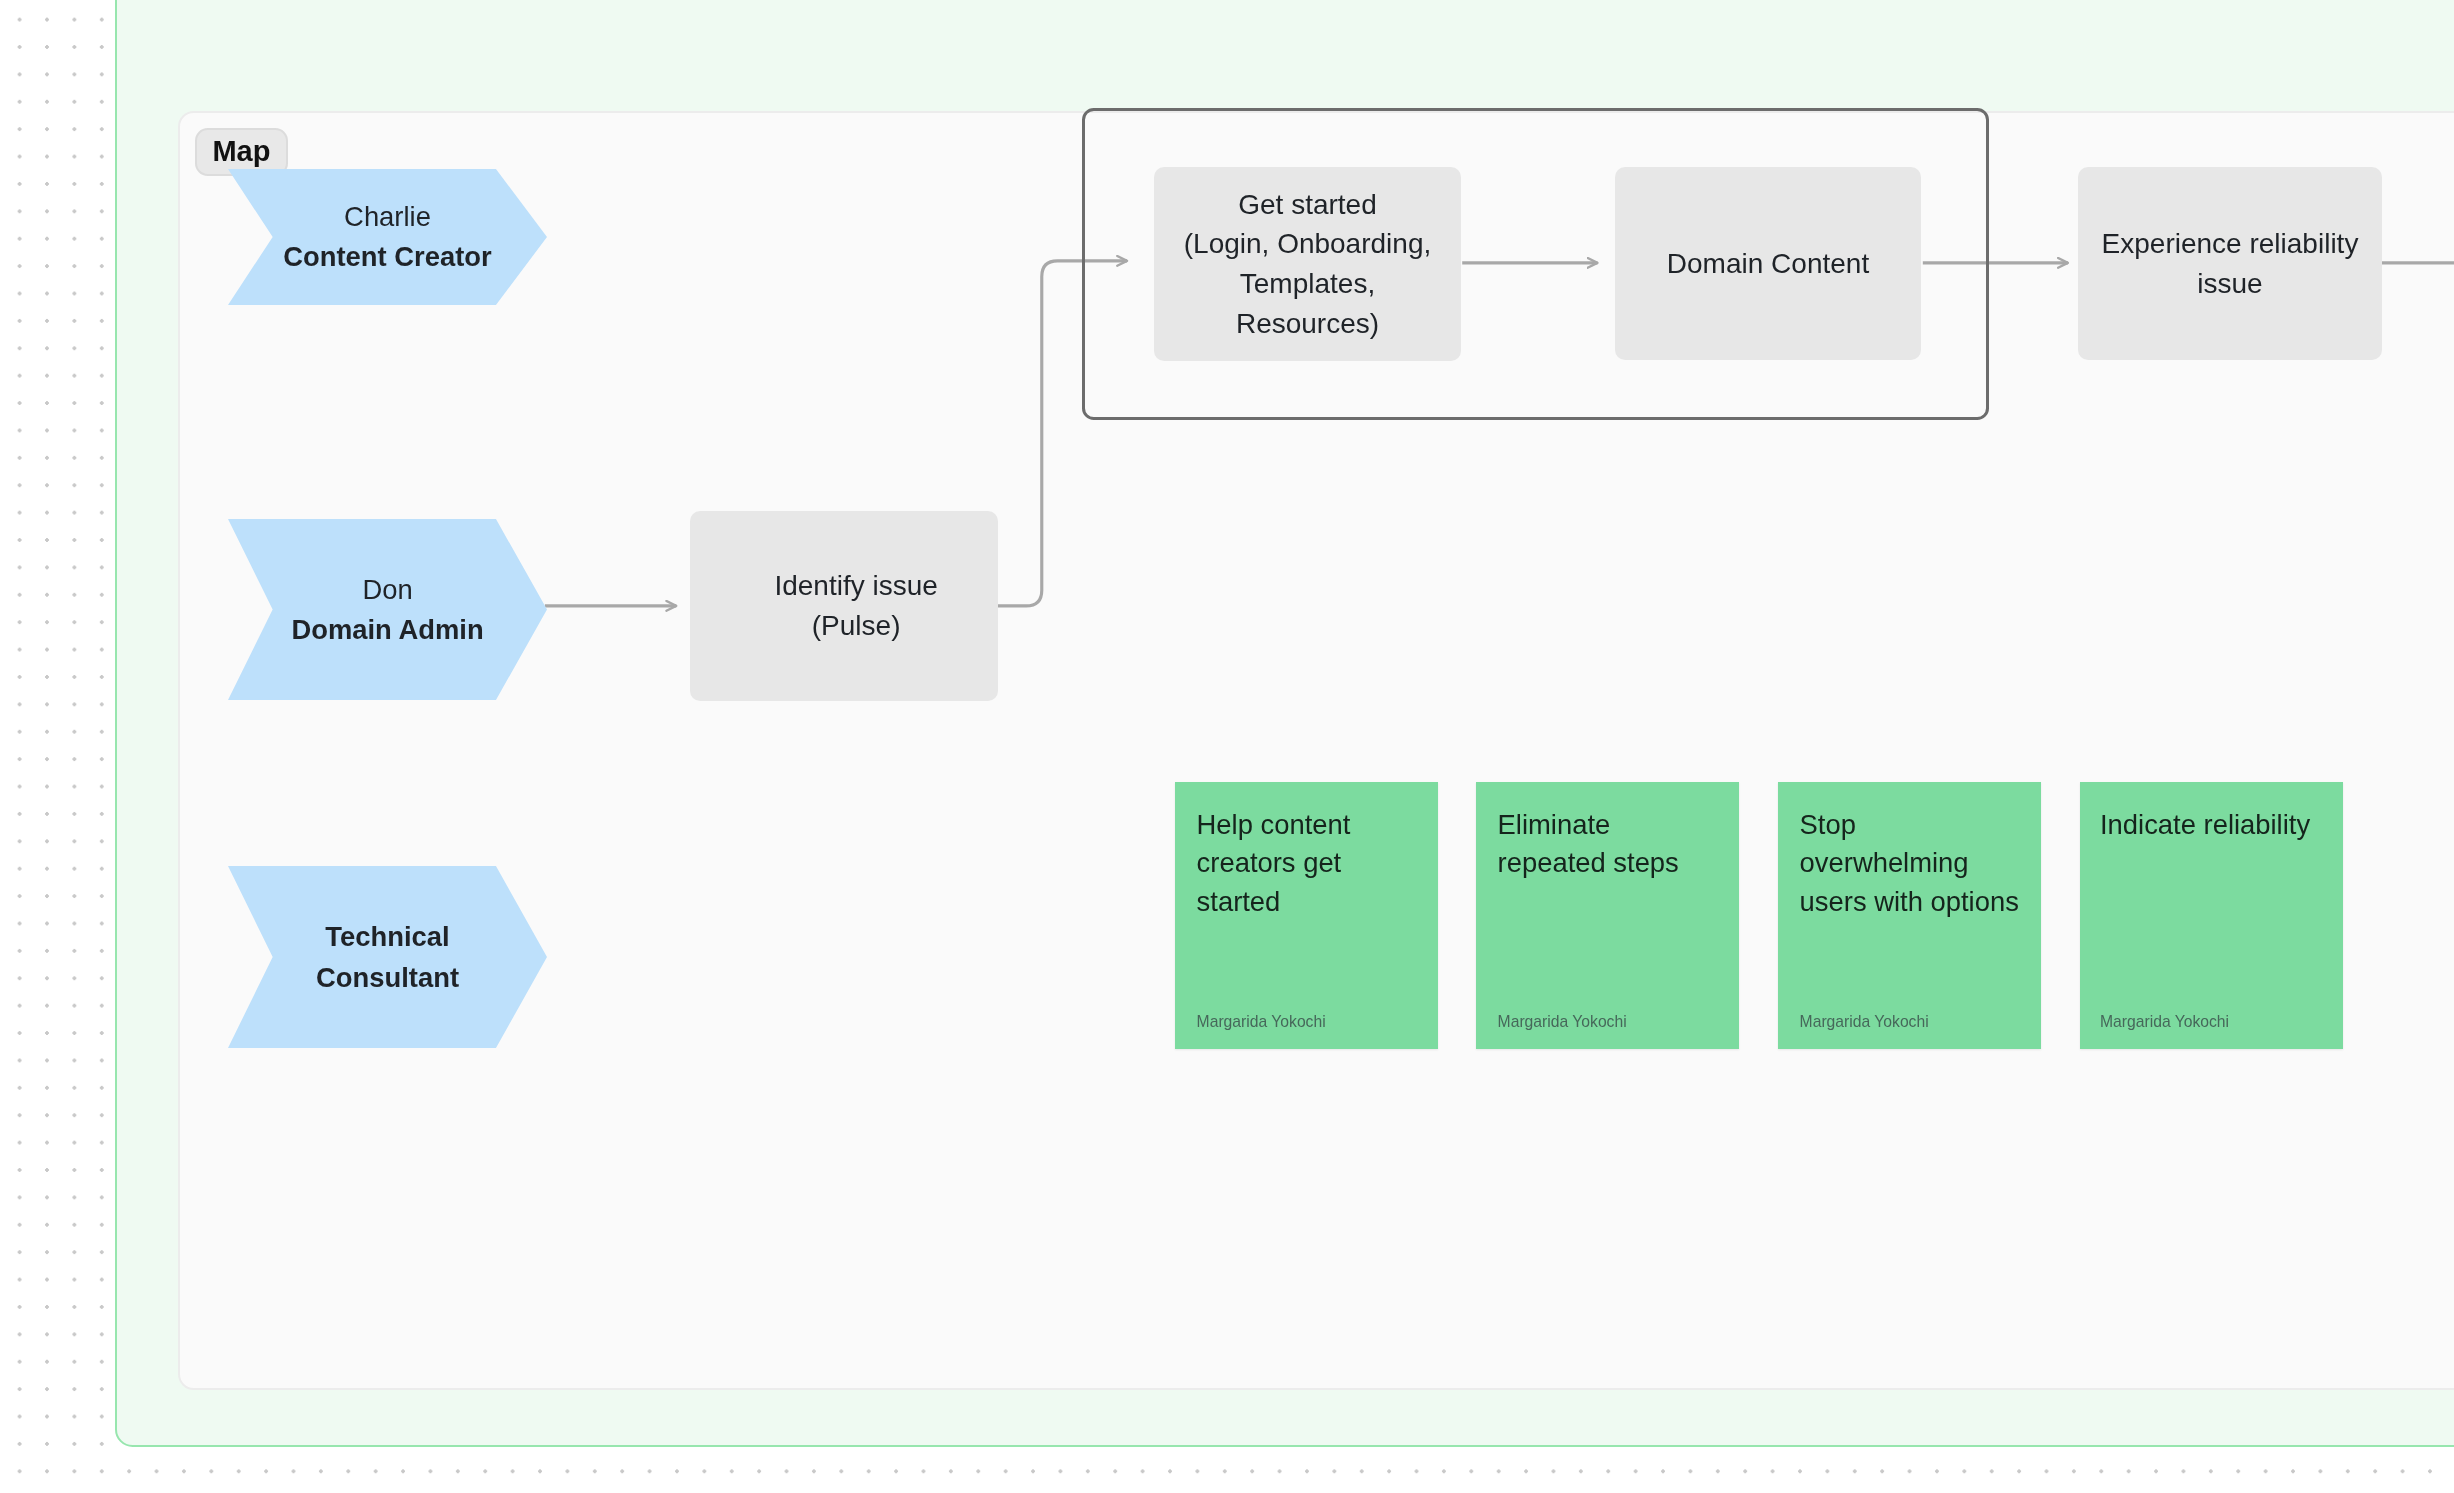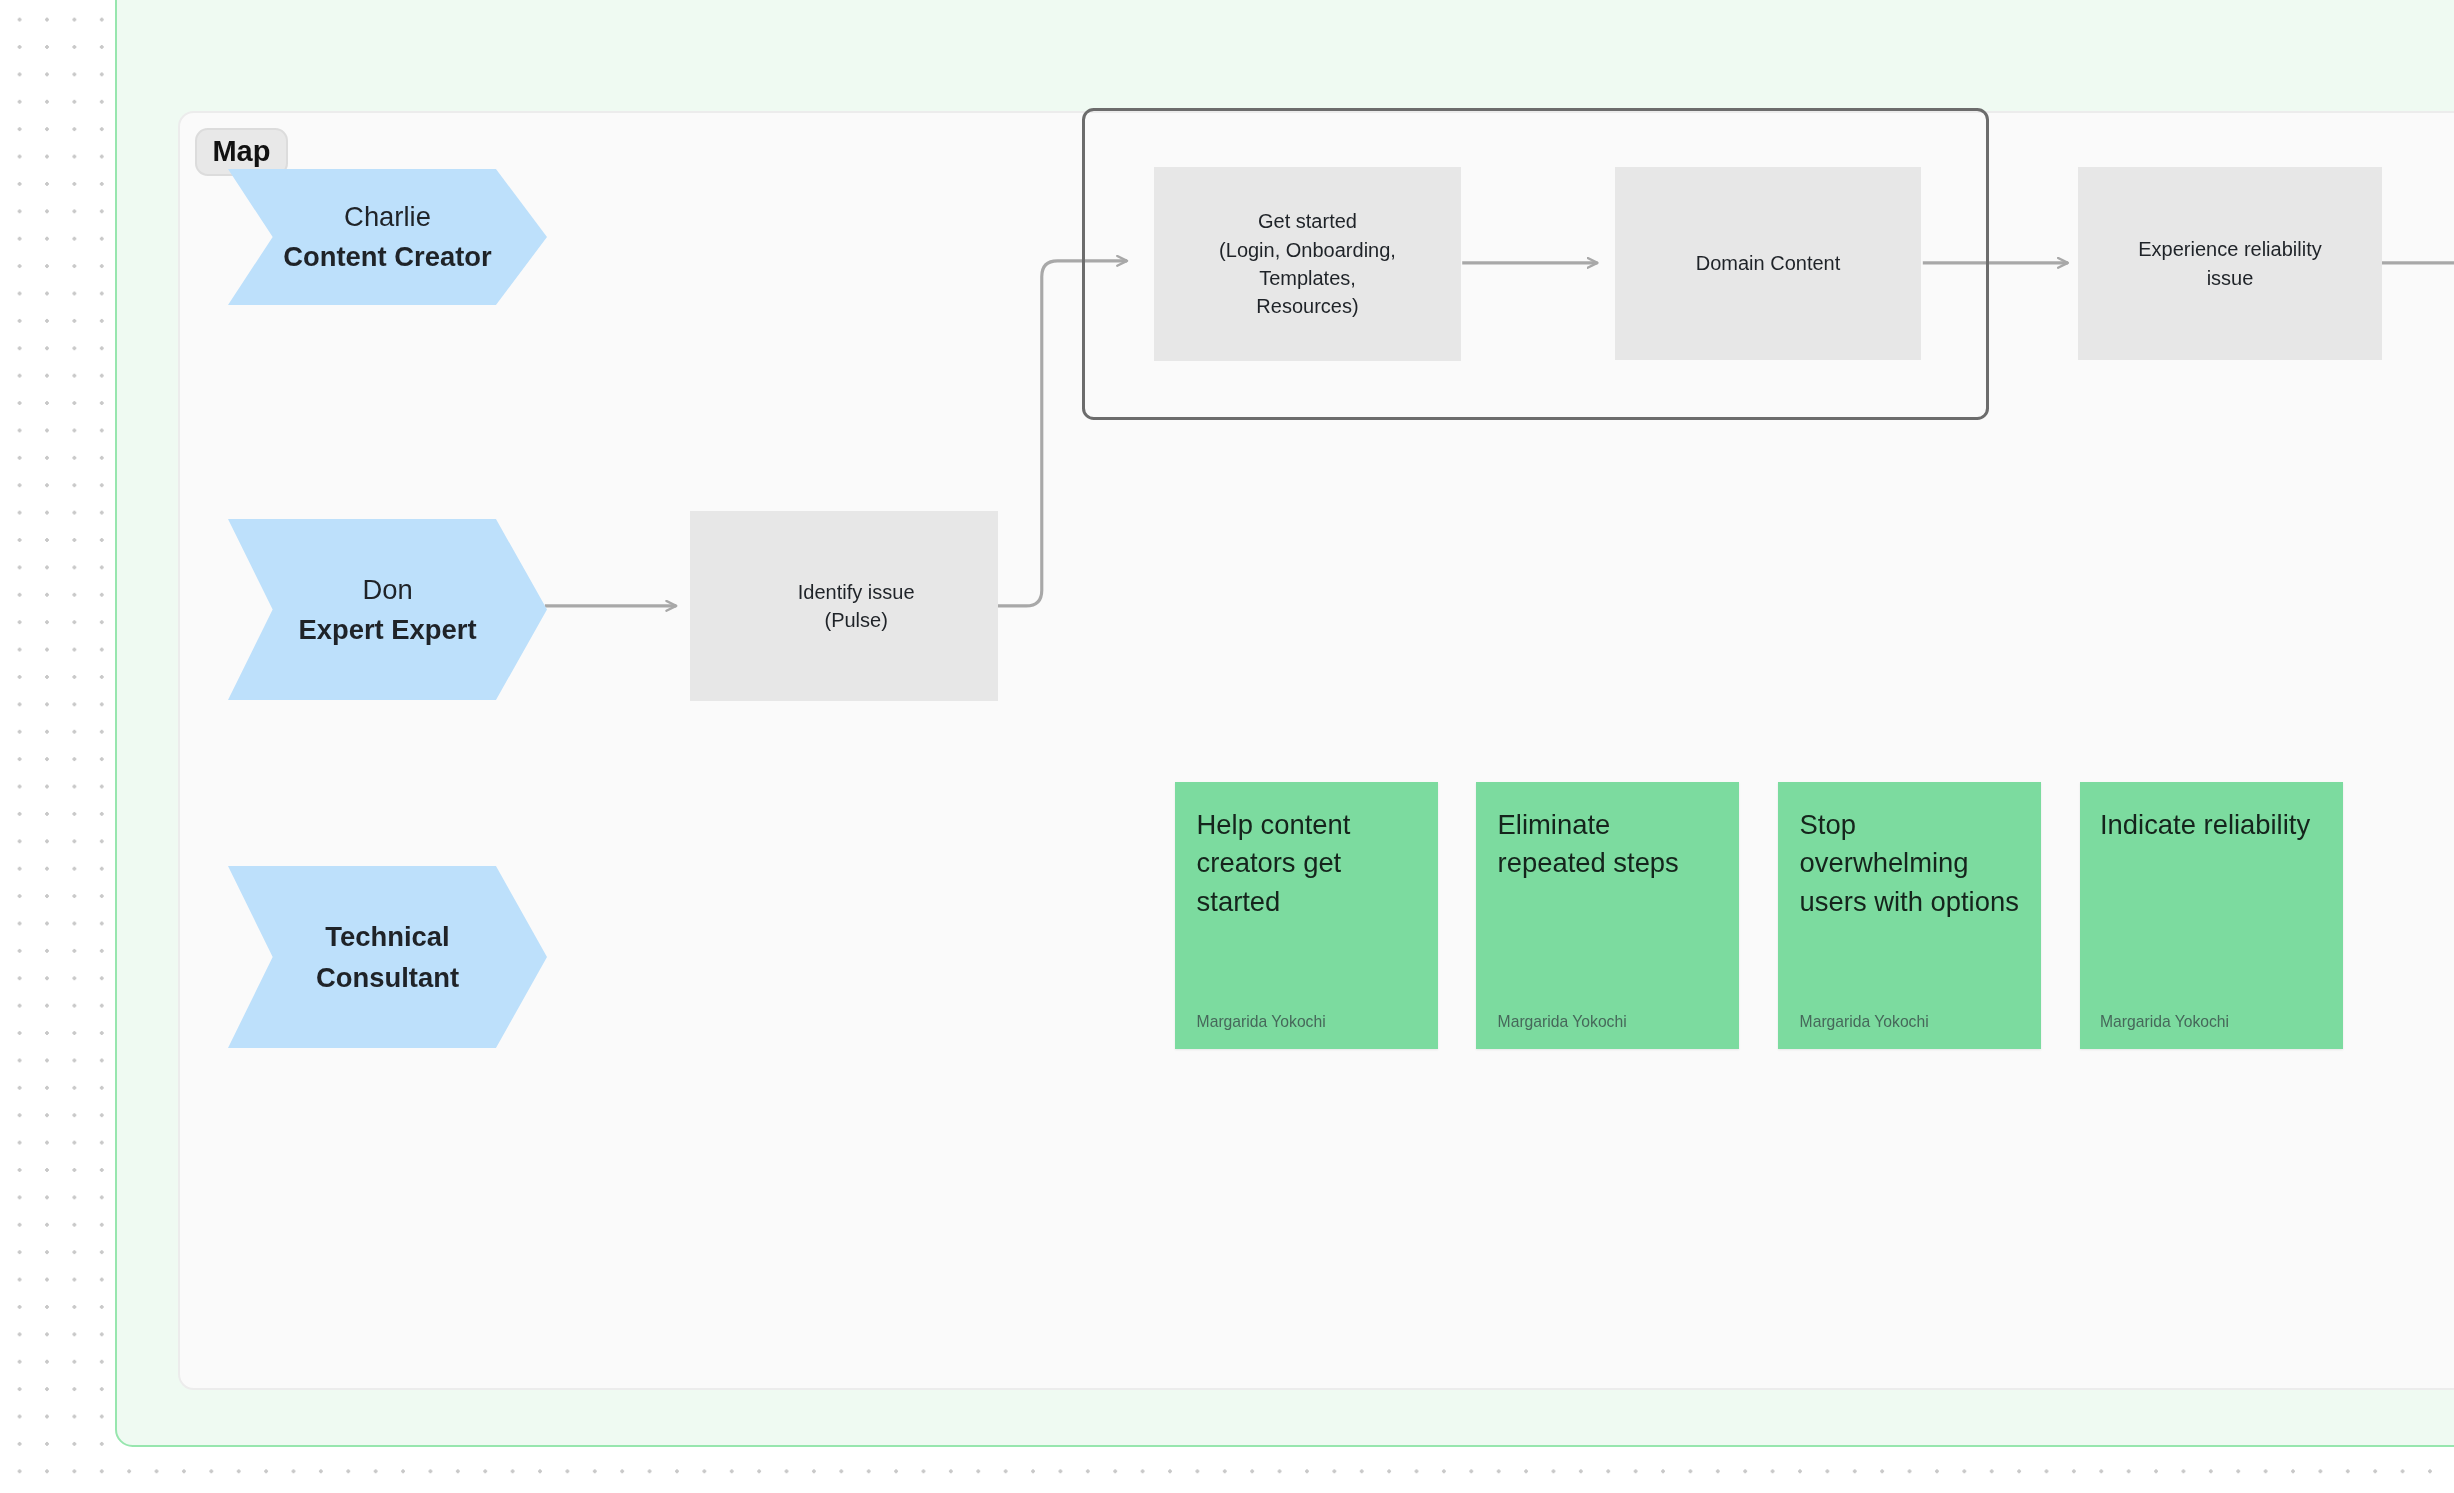--- a/index.html
+++ b/index.html
@@ -86,26 +86,26 @@
   .chevron .c-role.only {
     font-size: 27.4px;
     font-weight: 700;
     line-height: 1.5;
   }
 
   
   .pbox {
     position: absolute;
     background: #e7e7e7;
-    border-radius: 0;
+    border-radius: 10px;
     display: flex;
     align-items: center;
     justify-content: center;
     text-align: center;
-    font-size: 20px;
+    font-size: 28px;
     line-height: 1.42;
     color: #1f2328;
     padding: 7.8px 13.7px;
   }
 
   
   #flow-group {
     position: absolute;
     left: 1082px;
     top: 108px;
@@ -180,21 +180,21 @@
 
   <div id="flow-group"></div>
 
   <div class="chevron" style="left:228px; top:169px; width:319px; height:136px;">
     <div class="c-name">Charlie</div>
     <div class="c-role">Content Creator</div>
   </div>
 
   <div class="chevron" style="left:228px; top:519px; width:319px; height:181px;">
     <div class="c-name">Don</div>
-    <div class="c-role">Expert Expert</div>
+    <div class="c-role">Domain Admin</div>
   </div>
 
   <div class="chevron" style="left:228px; top:866px; width:319px; height:182px;">
     <div class="c-role only" style="max-width:172px;">Technical Consultant</div>
   </div>
 
 
   <div class="pbox" style="left:690px; top:511px; width:308px; height:190px;padding-left:38px;">
     <span style="white-space: pre-line;">Identify issue
 (Pulse)</span>

